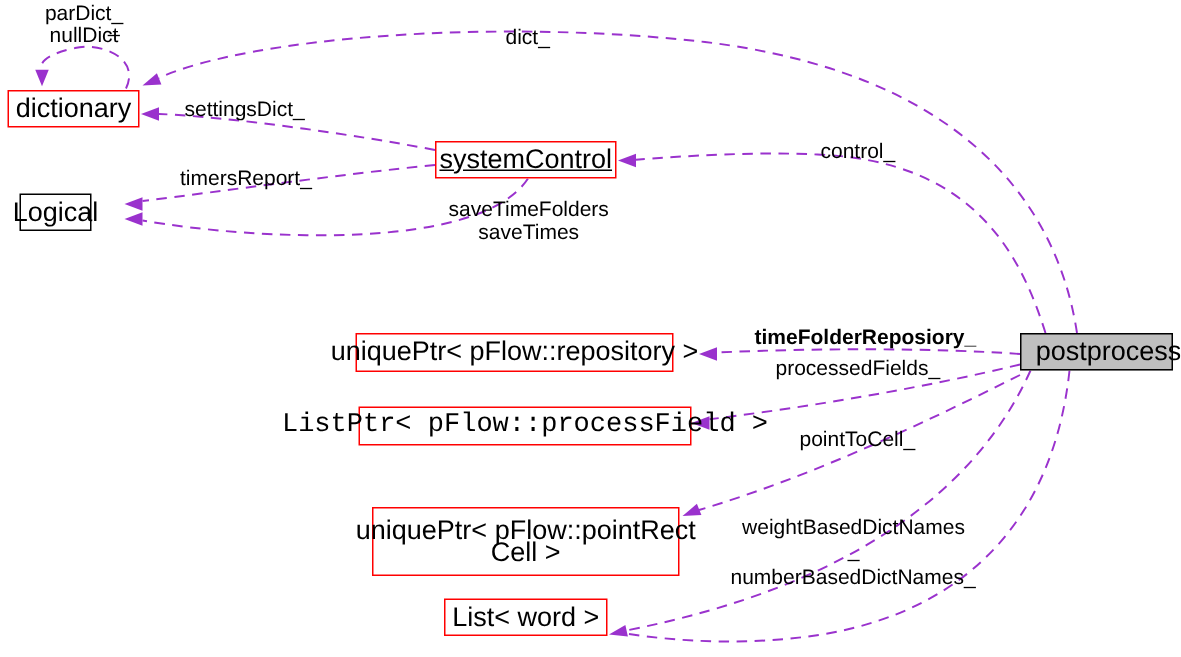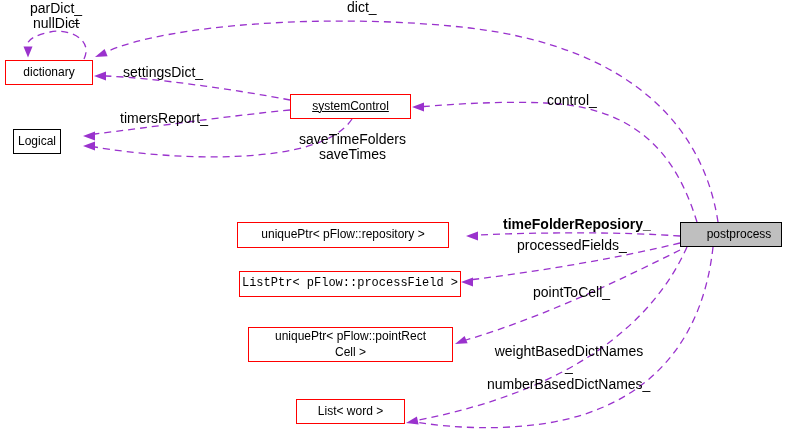--- a/index.html
+++ b/index.html
@@ -6,21 +6,21 @@
   #canvas {
     position:relative; width:787px; height:438px; background:#ffffff;
     font-family:"Liberation Sans","DejaVu Sans",sans-serif; overflow:hidden;
   }
   #edge-layer { position:absolute; left:0; top:0; width:787px; height:438px; }
   .edge { fill:none; stroke:#9a32cd; stroke-width:1.3; stroke-dasharray:7,5; }
   .arrow { fill:#9a32cd; stroke:none; }
   .node {
     position:absolute; box-sizing:border-box; display:flex; flex-direction:column;
     align-items:center; justify-content:center; background:#ffffff;
-    border:1.4px solid #000000; color:#000000; font-size:12px; line-height:15.5px;
+    border:1.4px solid #000000; color:#000000; font-size:18px; line-height:15.5px;
     text-align:center; white-space:nowrap;
   }
   .node.red { border-color:#ff0000; }
   .node.current { background:#bfbfbf; }
   .elabel {
     position:absolute; color:#000000; font-size:14px; line-height:15px;
     white-space:nowrap;
   }
   .elabel.center { text-align:center; }
   .wrapmark { position:absolute; font-size:14px; color:#000000; }
@@ -78,40 +78,40 @@
   </div>
 
   <div class="node red" style="left:237px; top:222px; width:212px; height:26px;">
     <span>uniquePtr&lt; pFlow::repository &gt;</span>
   </div>
 
   <div class="node red" style="left:239px; top:271px; width:222px; height:26px;font-family:Liberation Mono, monospace;">
     <span>ListPtr&lt; pFlow::processField &gt;</span>
   </div>
 
-  <div class="node red" style="left:248px; top:327px; width:205px; height:35px;">
+  <div class="node red" style="left:248px; top:338px; width:205px; height:46px;">
     <span>uniquePtr&lt; pFlow::pointRect</span>
     <span>Cell &gt;</span>
   </div>
 
   <div class="node red" style="left:296px; top:399px; width:109px; height:25px;">
     <span>List&lt; word &gt;</span>
   </div>
 
   <div class="node current" style="left:680px; top:222px; width:102px; height:25px;padding-left:16px;">
     <span>postprocess</span>
   </div>
 
   <div class="elabel center" style="left:20px; top:1px; width:72px;">
     <div>parDict_</div>
     <div>nullDict</div>
     <span class="wrapmark" style="left:52px; top:8px;">_</span>
   </div>
 
-  <div class="elabel" style="left:337px; top:0;margin-left:10px;">dict_</div>
+  <div class="elabel" style="left:337px; top:17px;">dict_</div>
 
   <div class="elabel" style="left:123px; top:65px;">settingsDict_</div>
 
   <div class="elabel" style="left:547px; top:93px;">control_</div>
 
   <div class="elabel" style="left:120px; top:111px;">timersReport_</div>
 
   <div class="elabel center" style="left:296px; top:132px; width:113px;">
     <div>saveTimeFolders</div>
     <div>saveTimes</div>

